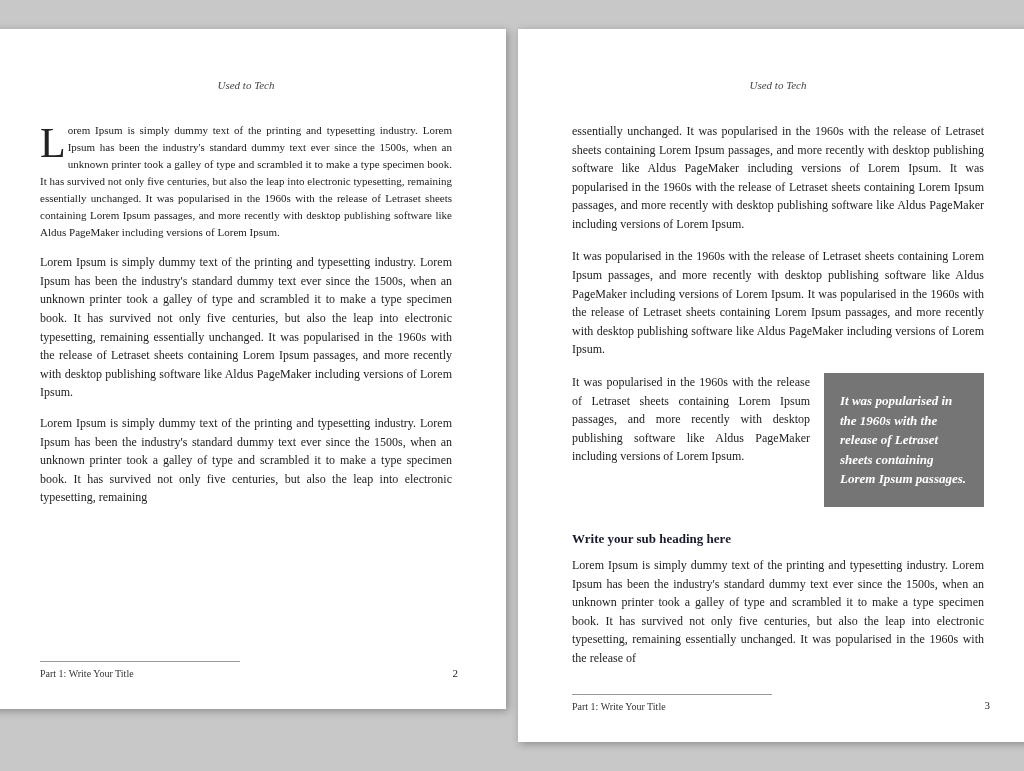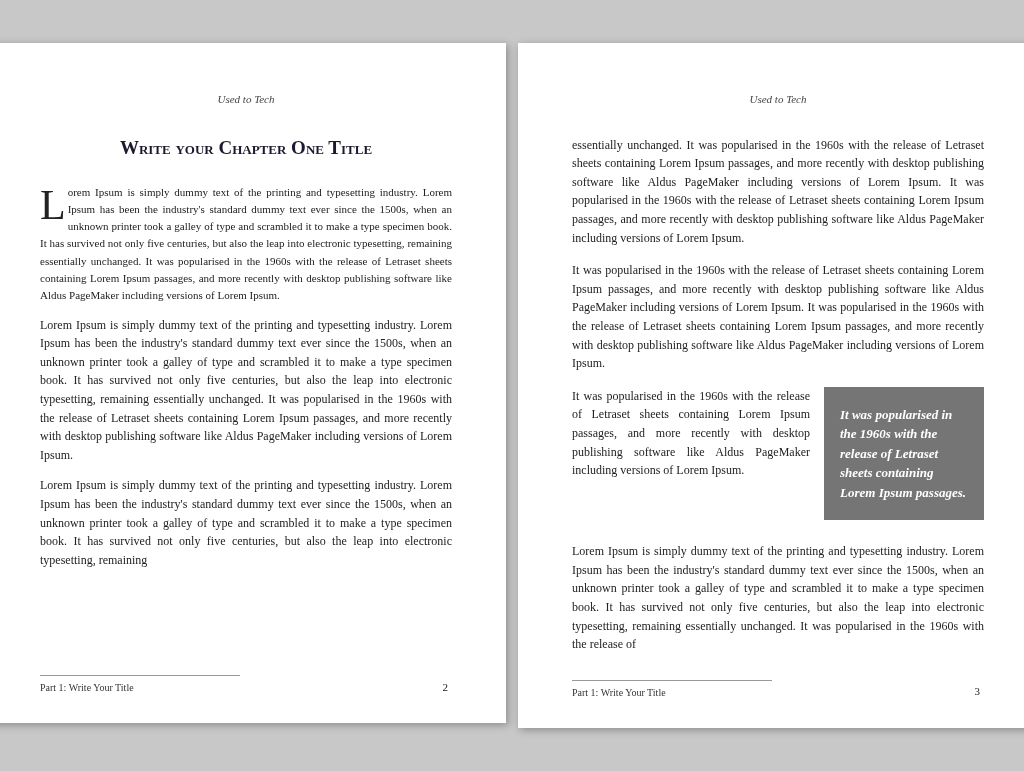--- a/index.html
+++ b/index.html
@@ -84,21 +84,21 @@
       font-family: Georgia, serif;
       color: #222;
       margin-right: 2px;
       margin-top: 6px;
     }
 
     .page-footer {
       position: absolute;
       bottom: 28px;
       left: 54px;
-      right: 58px;
+      right: 48px;
       display: flex;
       justify-content: space-between;
       align-items: flex-end;
     }
 
     .footer-left {
       font-size: 10px;
       color: #333;
       border-top: 1px solid #999;
       padding-top: 4px;
@@ -138,21 +138,20 @@
 
   </style>
 </head>
 <body>
 
 <div class="pages-container">
 
   <div class="page left-page">
     <div class="page-header">Used to Tech</div>
 
-    <div class="chapter-title">Write your Chapter One Title</div>
 
     <p class="drop-cap-para">
       <span class="drop-cap">L</span>
       <span>orem Ipsum is simply dummy text of the printing and typesetting industry. Lorem Ipsum has been the industry's standard dummy text ever since the 1500s, when an unknown printer took a galley of type and scrambled it to make a type specimen book. It has survived not only five centuries, but also the leap into electronic typesetting, remaining essentially unchanged. It was popularised in the 1960s with the release of Letraset sheets containing Lorem Ipsum passages, and more recently with desktop publishing software like Aldus PageMaker including versions of Lorem Ipsum.</span>
     </p>
 
     <p class="body-text">Lorem Ipsum is simply dummy text of the printing and typesetting industry. Lorem Ipsum has been the industry's standard dummy text ever since the 1500s, when an unknown printer took a galley of type and scrambled it to make a type specimen book. It has survived not only five centuries, but also the leap into electronic typesetting, remaining essentially unchanged. It was popularised in the 1960s with the release of Letraset sheets containing Lorem Ipsum passages, and more recently with desktop publishing software like Aldus PageMaker including versions of Lorem Ipsum.</p>
     <p class="body-text">Lorem Ipsum is simply dummy text of the printing and typesetting industry. Lorem Ipsum has been the industry's standard dummy text ever since the 1500s, when an unknown printer took a galley of type and scrambled it to make a type specimen book. It has survived not only five centuries, but also the leap into electronic typesetting, remaining</p>
 
     <div class="page-footer">
@@ -167,20 +166,21 @@
     <p class="body-text">essentially unchanged. It was popularised in the 1960s with the release of Letraset sheets containing Lorem Ipsum passages, and more recently with desktop publishing software like Aldus PageMaker including versions of Lorem Ipsum. It was popularised in the 1960s with the release of Letraset sheets containing Lorem Ipsum passages, and more recently with desktop publishing software like Aldus PageMaker including versions of Lorem Ipsum.</p>
     <p class="body-text">It was popularised in the 1960s with the release of Letraset sheets containing Lorem Ipsum passages, and more recently with desktop publishing software like Aldus PageMaker including versions of Lorem Ipsum.  It was popularised in the 1960s with the release of Letraset sheets containing Lorem Ipsum passages, and more recently with desktop publishing software like Aldus PageMaker including versions of Lorem Ipsum.</p>
 
     <div style="overflow: hidden; margin-bottom: 14px;">
       <div class="pullquote">
         <span>It was popularised in the 1960s with the release of Letraset sheets containing Lorem Ipsum passages.</span>
       </div>
       <p class="body-text" style="margin-bottom:0;">It was popularised in the 1960s with the release of Letraset sheets containing Lorem Ipsum passages, and more recently with desktop publishing software like Aldus PageMaker including versions of Lorem Ipsum.</p>
     </div>
 
+    <div class="sub-heading">Write your sub heading here</div>
 
     <p class="body-text">Lorem Ipsum is simply dummy text of the printing and typesetting industry. Lorem Ipsum has been the industry's standard dummy text ever since the 1500s, when an unknown printer took a galley of type and scrambled it to make a type specimen book. It has survived not only five centuries, but also the leap into electronic typesetting, remaining essentially unchanged. It was popularised in the 1960s with the release of</p>
 
     <div class="page-footer">
       <div class="footer-left">Part 1: Write Your Title</div>
       <div class="footer-right">3</div>
     </div>
   </div>
 
 </div>

